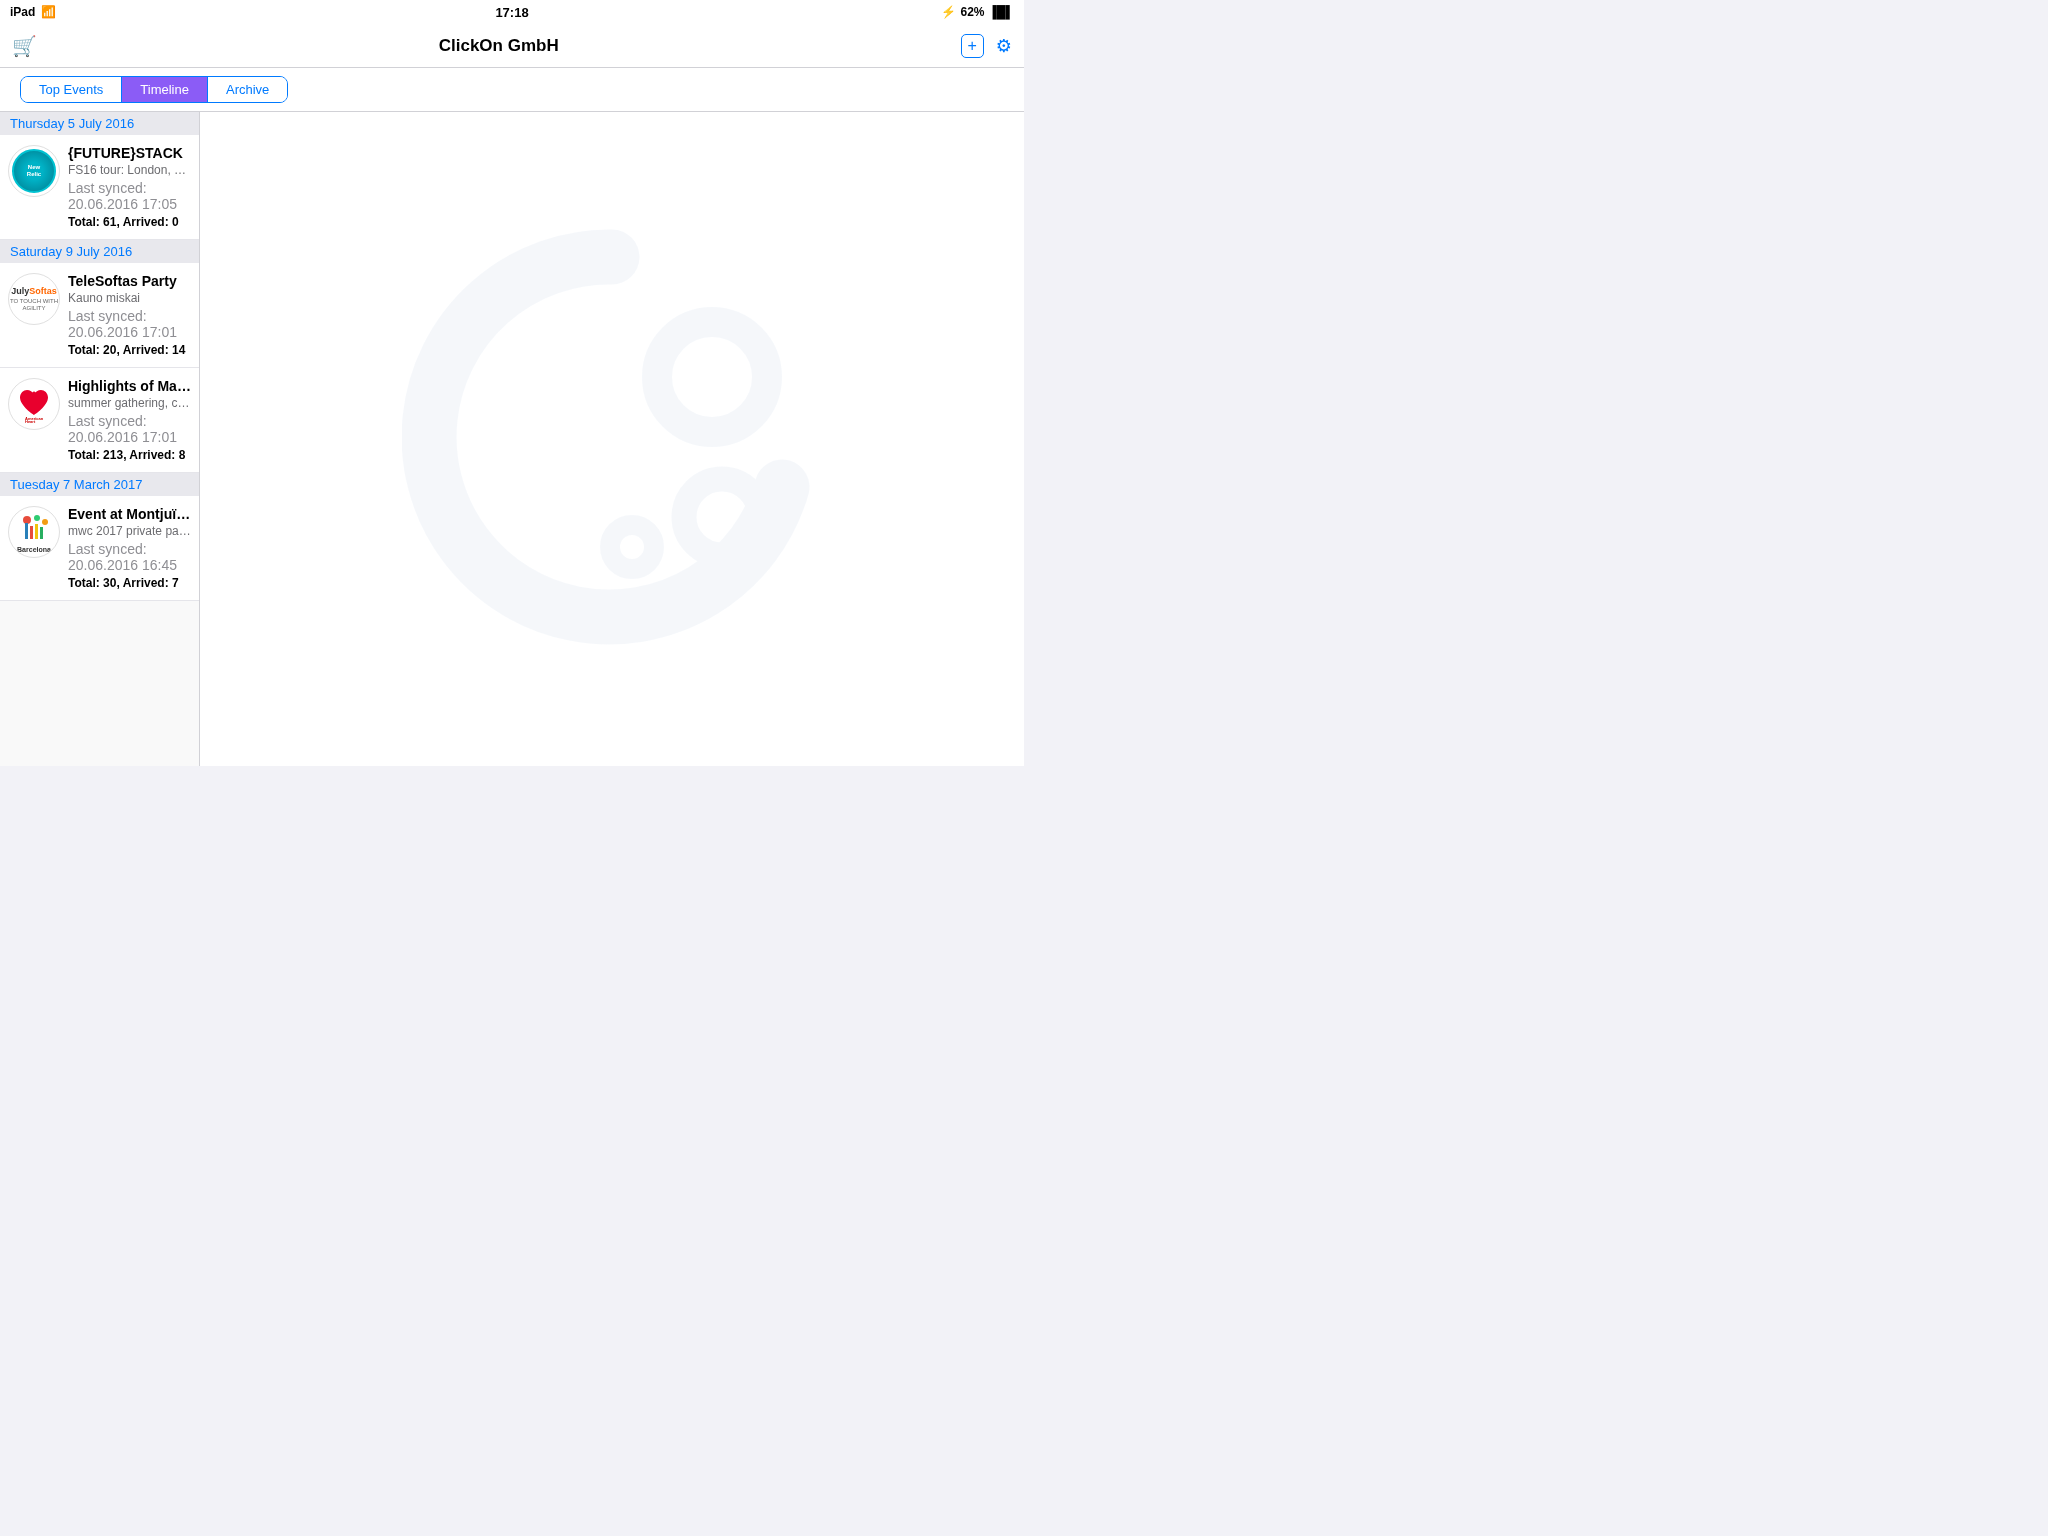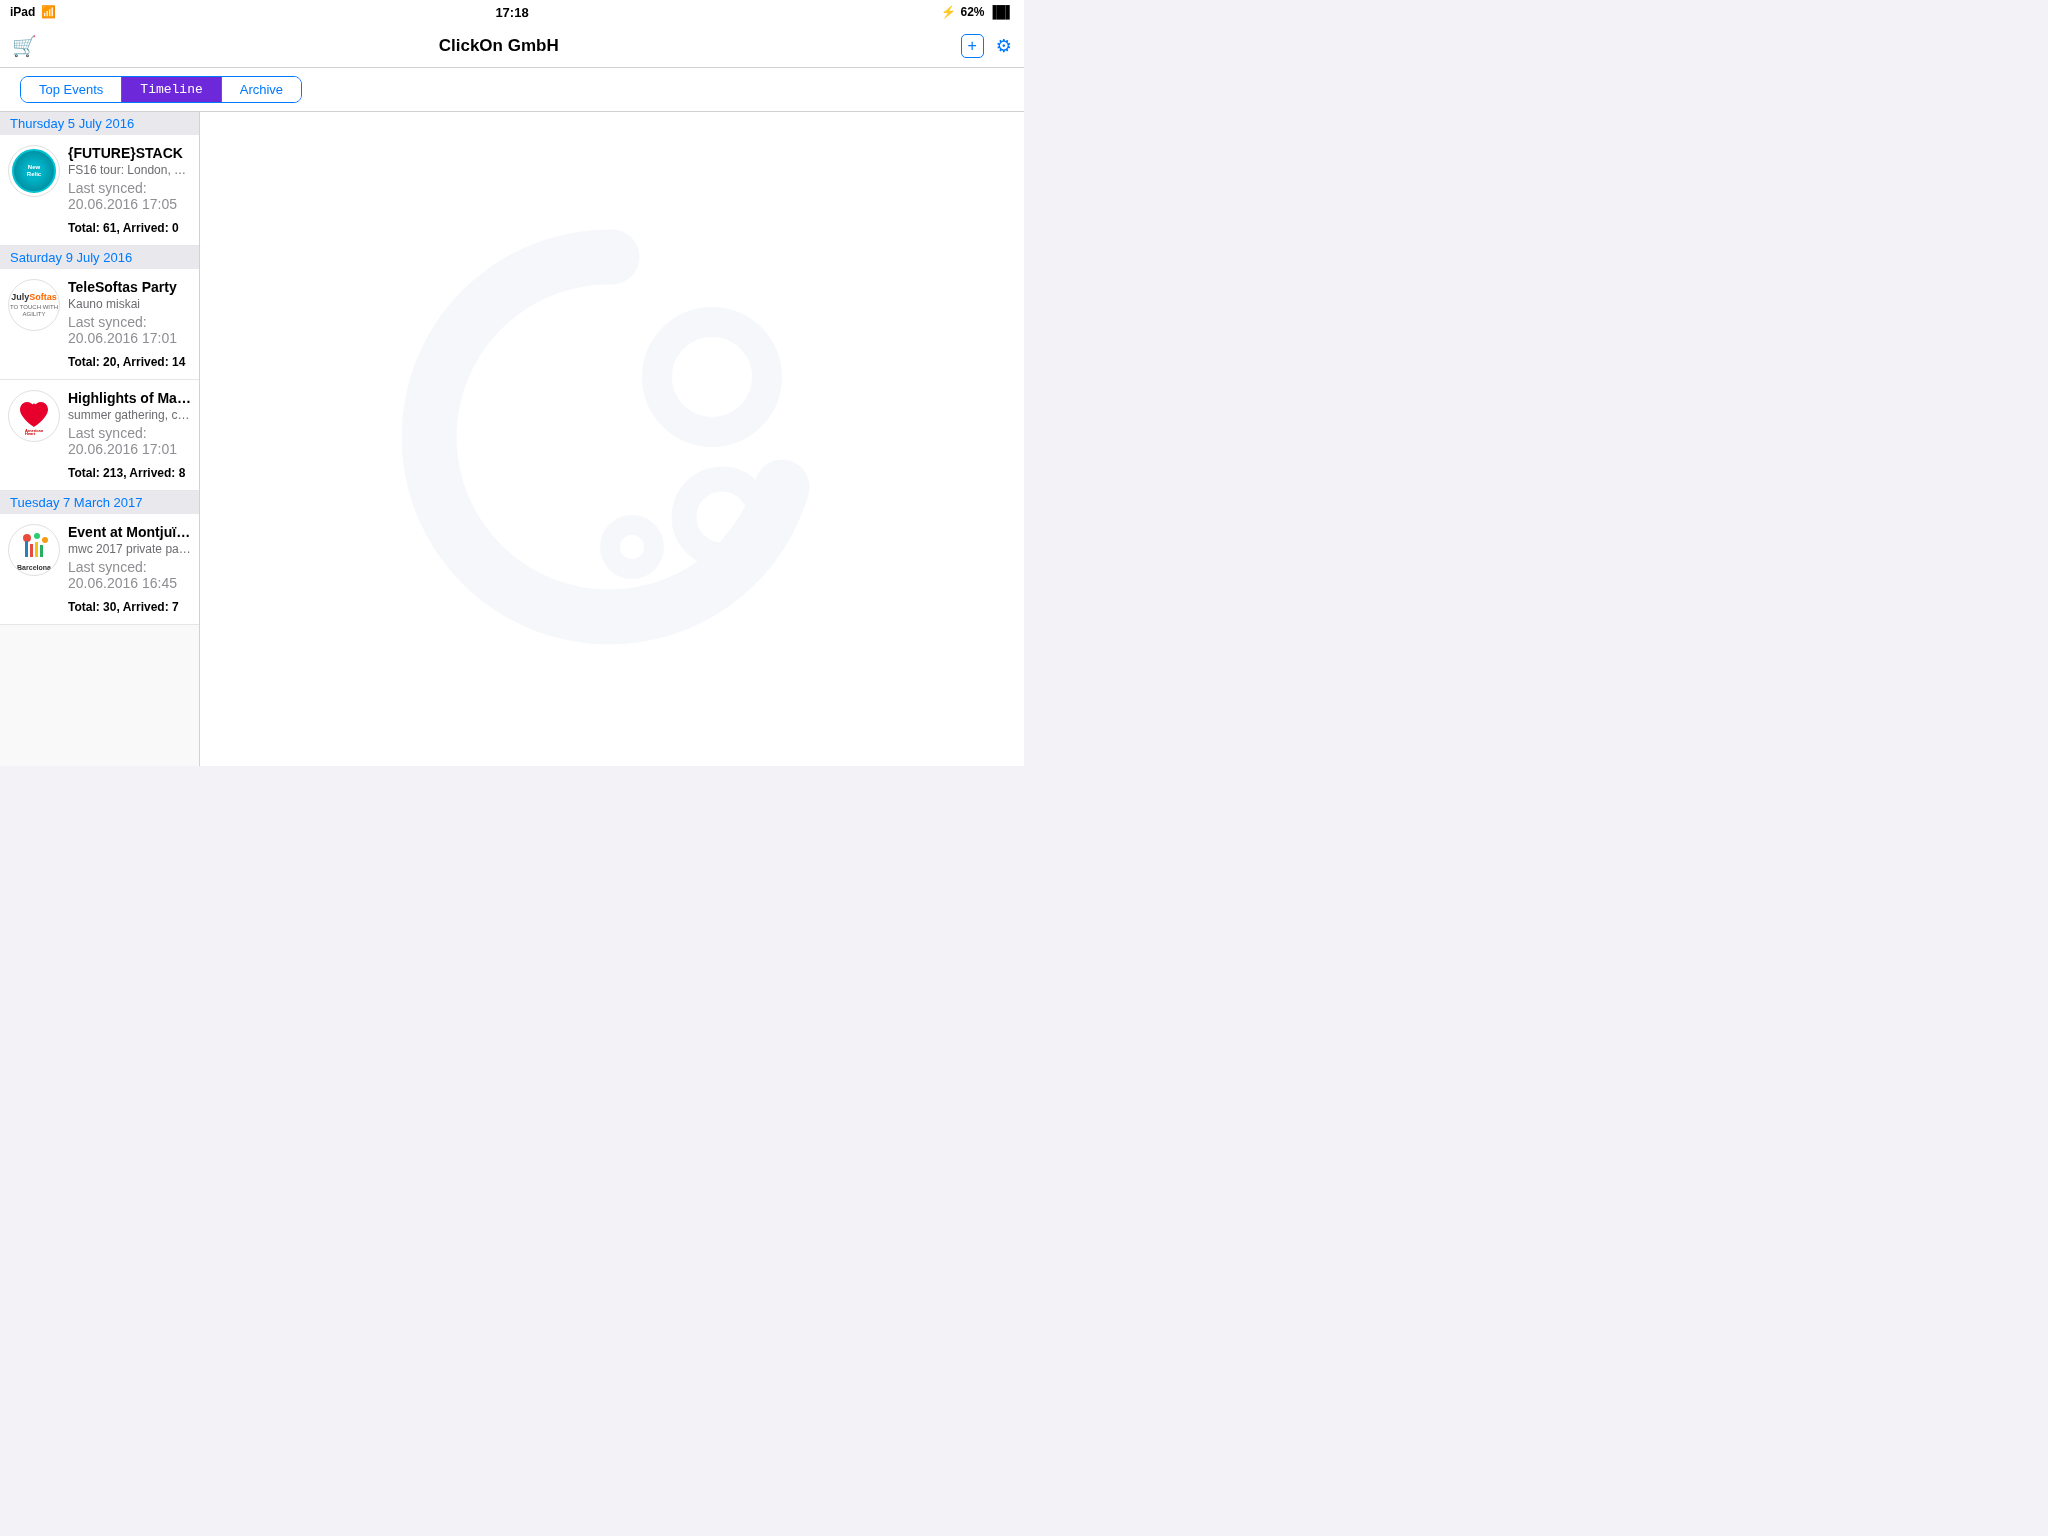--- a/index.html
+++ b/index.html
@@ -68,23 +68,22 @@
       font-size: 13px;
       font-weight: 500;
       background: white;
       color: #007aff;
       border: none;
       cursor: pointer;
       border-right: 1px solid #007aff;
     }
     .tab-btn:last-child { border-right: none; }
     .tab-btn.active {
-      background: #6d28d9;
+      background: #8b5cf6;
       color: white;
-      font-family: Liberation Mono, monospace;
     }
 
     
     .layout {
       display: flex;
       height: calc(768px - 20px - 44px - 50px);
     }
 
     
     .sidebar {
@@ -140,21 +139,21 @@
     }
     .event-sync {
       font-size: 14px;
       color: #8e8e93;
       margin-top: 3px;
     }
     .event-total {
       font-size: 12px;
       font-weight: 600;
       color: #000;
-      margin-top: 9px;
+      margin-top: 3px;
     }
 
     
     .main-content {
       flex: 1;
       background: white;
       display: flex;
       align-items: center;
       justify-content: center;
       position: relative;

